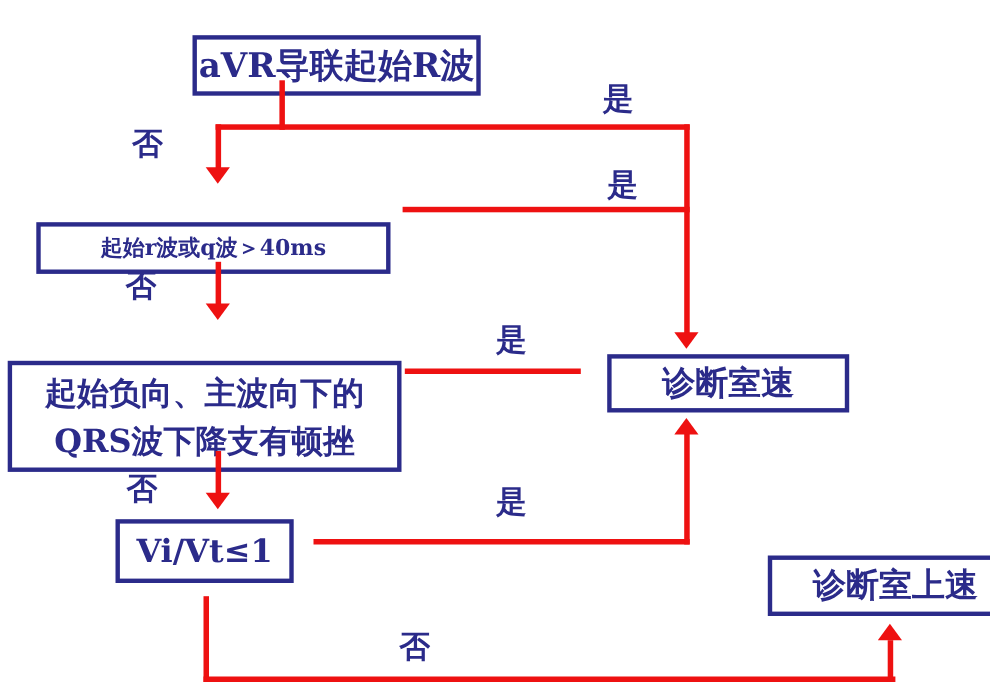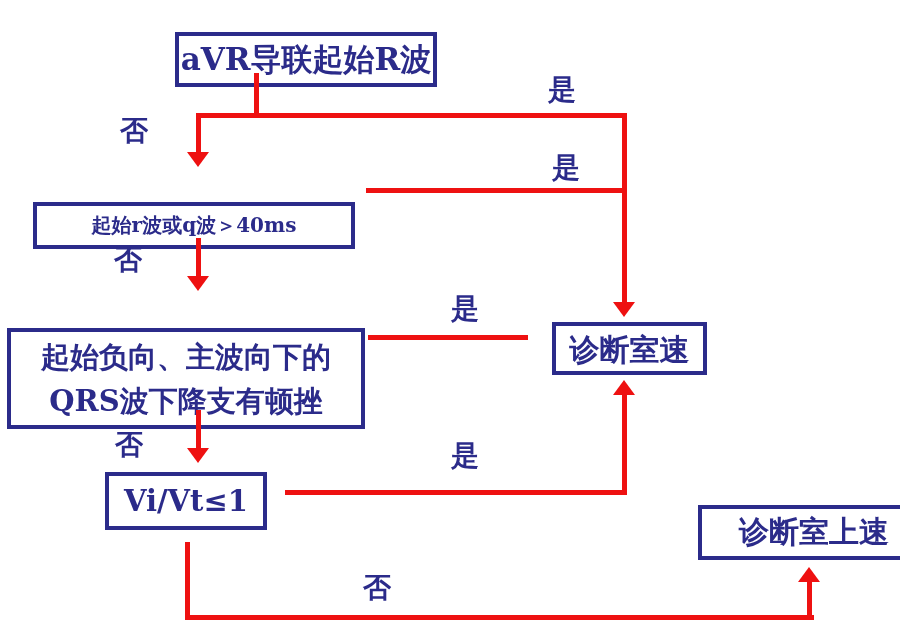--- a/index.html
+++ b/index.html
@@ -23,21 +23,21 @@
     text-align: center;
     background: #ffffff;
     box-sizing: border-box;
     white-space: nowrap;
   }
   .node-line { display: block; }
   #node-avr   { left: 175px; top: 2px;   width: 262px; height: 55px;  font-size: 31px; margin-top: 30px; }
   #node-rq    { left: 33px;  top: 170px; width: 322px; height: 47px;  font-size: 20px; margin-top: 32px; }
   #node-qrs   { left: 7px;   top: 296px; width: 358px; height: 101px; font-size: 29px; line-height: 44px; margin-top: 32px; }
   #node-vivt  { left: 105px; top: 472px; width: 162px; height: 58px;  font-size: 29px; justify-content: center; }
-  #node-vt    { left: 552px; top: 322px; width: 155px; height: 53px;  font-size: 30px; justify-content: flex-end; }
+  #node-vt    { left: 552px; top: 322px; width: 220px; height: 53px;  font-size: 30px; }
   #node-svt   { left: 698px; top: 505px; width: 232px; height: 55px;  font-size: 30px; }
   .edge-label {
     position: absolute;
     color: #2b2b8a;
     font-weight: bold;
     font-size: 28px;
     line-height: 28px;
   }
   #label-avr-yes  { left: 548px; top: 76px;  }
   #label-avr-no   { left: 120px; top: 117px; }

